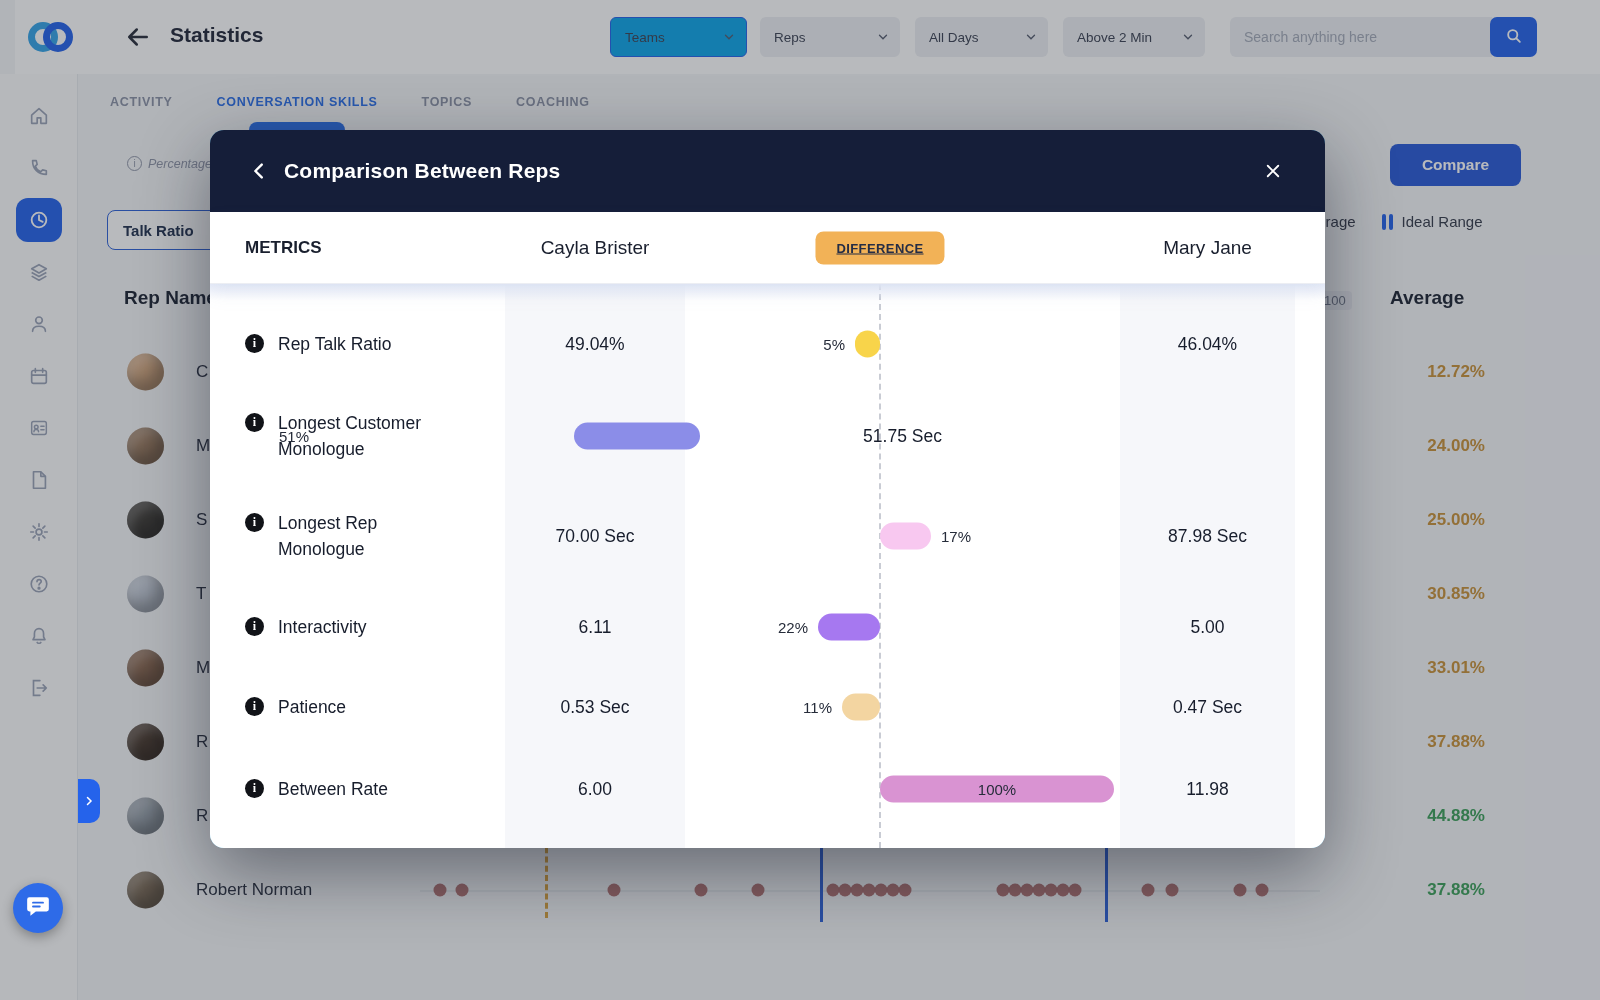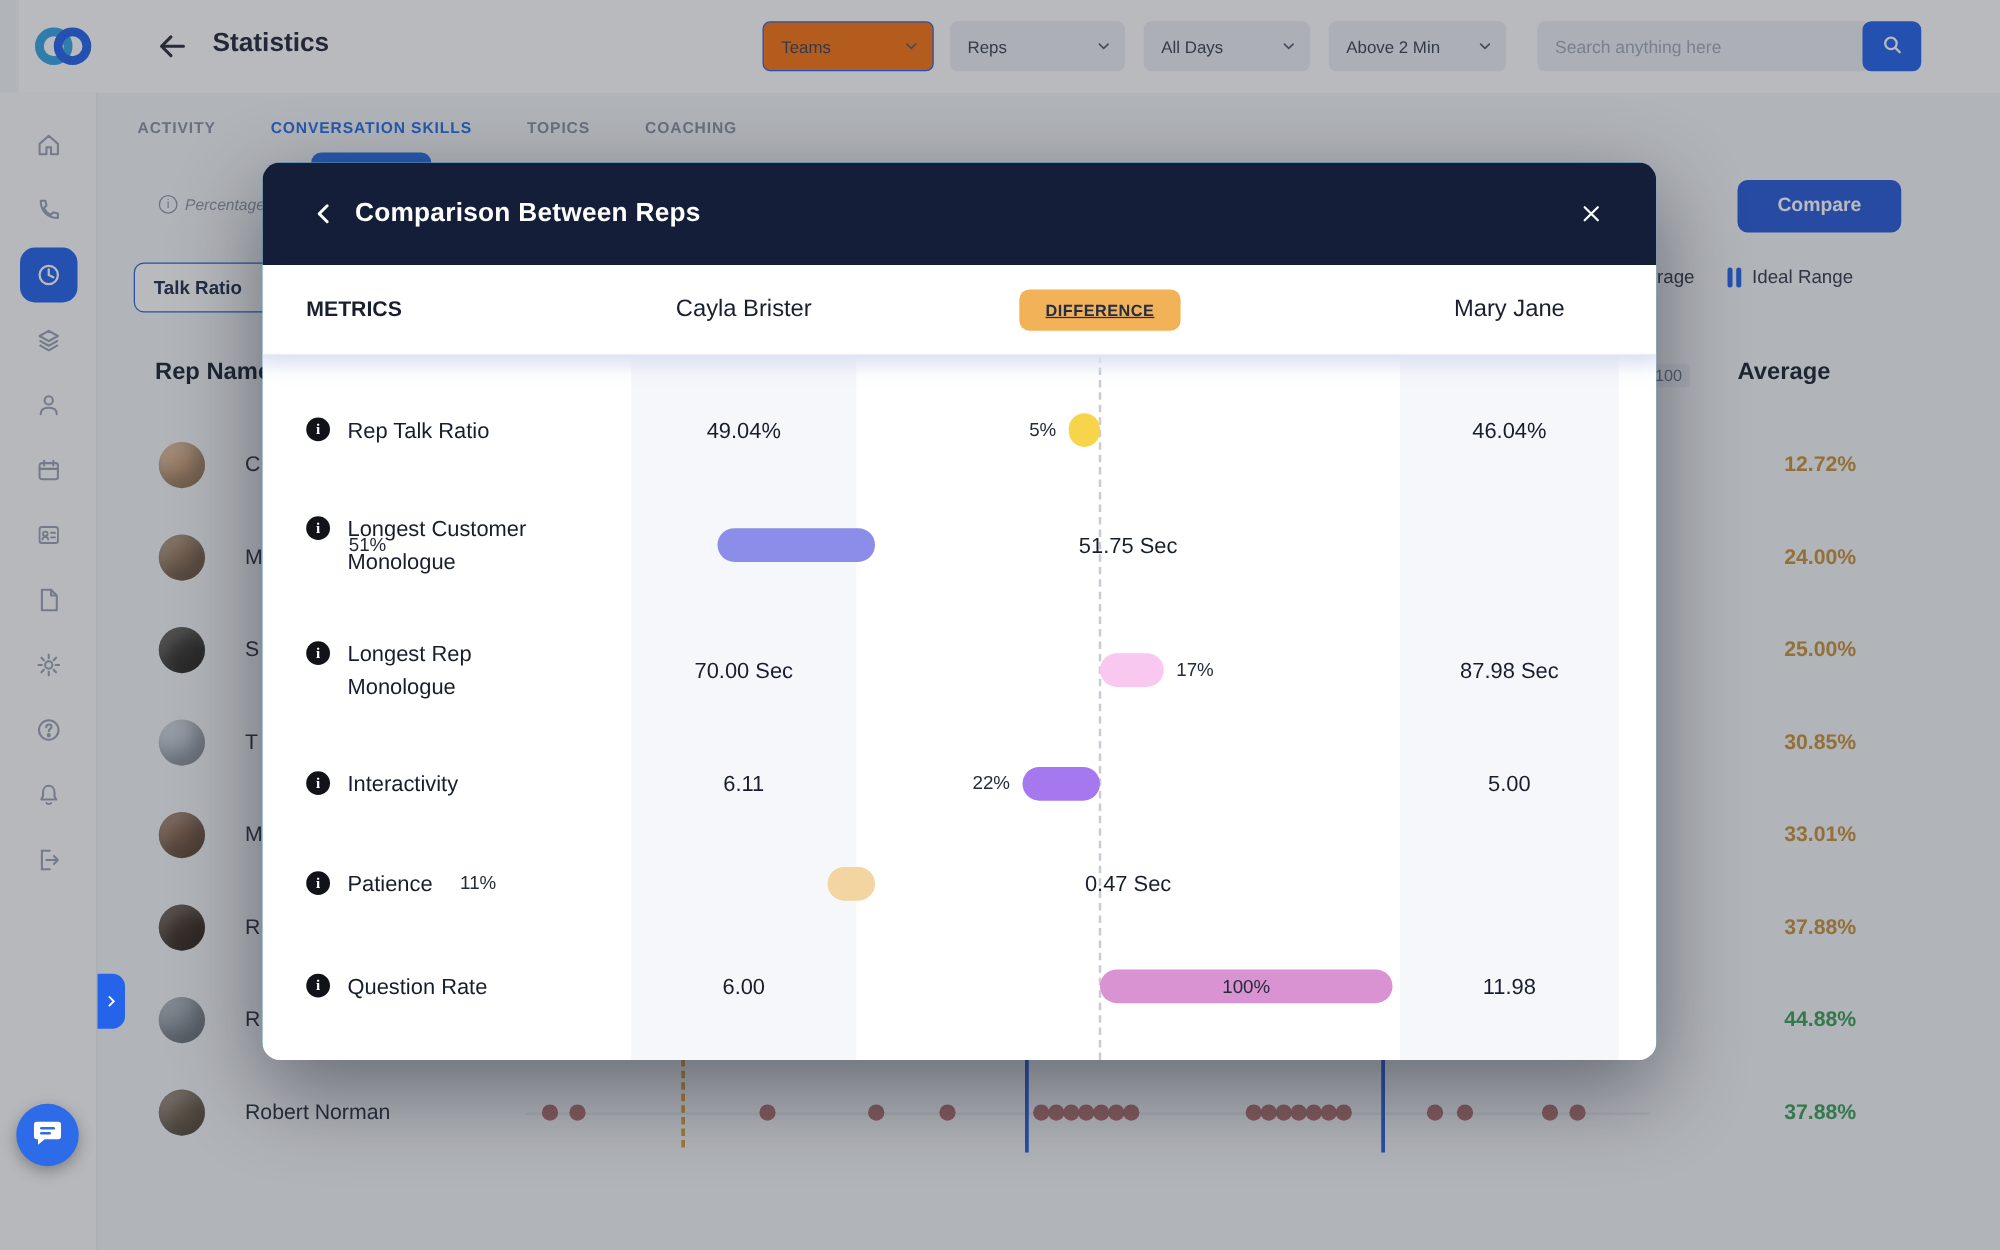--- a/index.html
+++ b/index.html
@@ -11,21 +11,21 @@
   
   .topbar { position:absolute; left:15px; top:0; width:1600px; height:74px; background:#ffffff; }
   .logo { position:absolute; left:13px; top:13px; width:52px; height:48px; }
   .logo .c1,.logo .c2 { position:absolute; width:30px; height:30px; border-radius:50%; top:9px; }
   .logo .c1 { left:0; border:7px solid #35a4e8; }
   .logo .c2 { left:15px; border:7px solid #2563eb; }
   .back-btn { position:absolute; left:108px; top:22px; width:30px; height:30px; color:#2a2f3c; cursor:pointer; }
   .page-title { position:absolute; left:155px; top:23px; font-size:21px; font-weight:700; color:#23283a; }
   .dd { position:absolute; top:17px; height:40px; background:#edeff3; border-radius:6px; display:flex; align-items:center; justify-content:space-between; padding:0 10px 0 14px; font-size:13.5px; color:#3d4354; cursor:pointer; }
   .dd .chev { color:#555c6e; display:flex; }
-  .dd-teams { left:595px; width:137px; border:1.5px solid #2563eb; background:#f97316; }
+  .dd-teams { left:595px; width:137px; border:1.5px solid #2563eb; background:#0ea5e9; }
   .dd-reps { left:745px; width:140px; }
   .dd-days { left:900px; width:133px; }
   .dd-duration { left:1048px; width:142px; }
   .search-wrap { position:absolute; left:1215px; top:17px; width:307px; height:40px; }
   .search-input { width:262px; height:40px; background:#edeff3; border:none; border-radius:6px 0 0 6px; padding:0 14px; font-size:14px; color:#000000; font-family:inherit; outline:none; }
   .search-input::placeholder { color:#a4aab8; }
   .search-btn { position:absolute; right:0; top:0; width:47px; height:40px; background:#2563eb; border:none; border-radius:7px; cursor:pointer; display:flex; align-items:center; justify-content:center; }
 
   
   .sidebar { position:absolute; left:0; top:74px; width:78px; height:926px; background:#fcfcfd; border-right:1px solid #e8eaee; padding-top:16px; }
@@ -451,31 +451,32 @@
           </div>
           <div class="m-val">5.00</div>
         </div>
         <div class="m-row">
           <div class="m-metric">
             <div class="metric-inner">
               <span class="info-i">i</span>
               <span class="m-name">Patience</span>
             </div>
           </div>
+          <div class="m-val">0.53 Sec</div>
           <div class="m-diff">
             <span class="diff-label" style="right:288px">11%</span>
             <span class="diff-bar" style="left:157px; width:38px; background:#f3d5a1"></span>
           </div>
           <div class="m-val">0.47 Sec</div>
         </div>
         <div class="m-row">
           <div class="m-metric">
             <div class="metric-inner">
               <span class="info-i">i</span>
-              <span class="m-name">Question Rate</span>
+              <span class="m-name">Between Rate</span>
             </div>
           </div>
           <div class="m-val">6.00</div>
           <div class="m-diff">
             <span class="diff-bar" style="left:195px; width:234px; background:#d993d2">
               <span class="diff-label-in">100%</span>
             </span>
           </div>
           <div class="m-val">11.98</div>
         </div>

